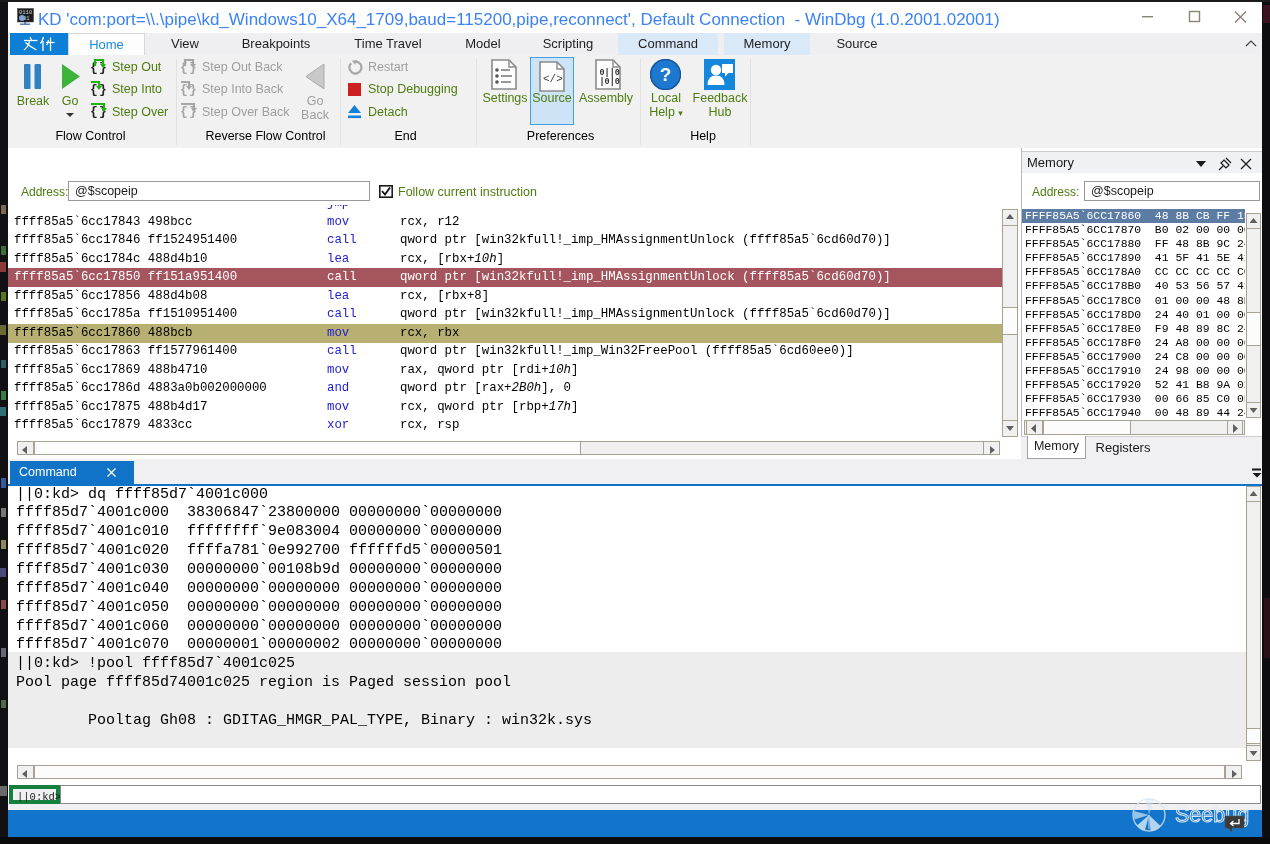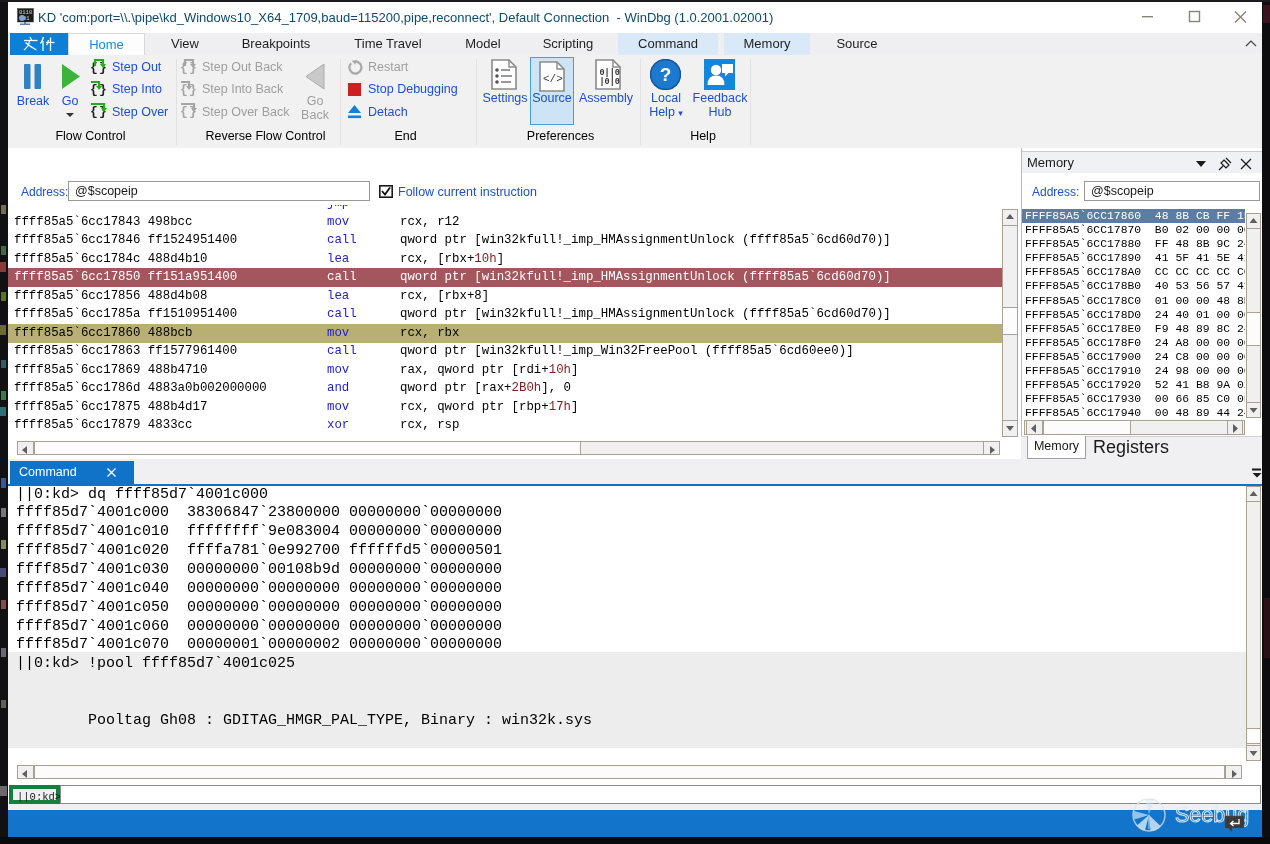--- a/index.html
+++ b/index.html
@@ -2,45 +2,45 @@
 <html><head>
 <meta charset="utf-8">
 <style>
 * { margin:0; padding:0; box-sizing:border-box; }
 html,body { width:1270px; height:844px; }
 body { position:relative; overflow:hidden; background:#0b0b0d; font-family:"Liberation Sans",sans-serif; }
 .abs { position:absolute; }
 #win { position:absolute; left:8px; top:2px; width:1254px; height:835px; background:#ffffff; }
 
 #titlebar { position:absolute; left:0; top:0; width:1254px; height:31px; background:#ffffff; }
-#title-text { position:absolute; left:30px; top:8px; font-size:13px; color:#0c4a6e; white-space:nowrap; letter-spacing:0px; }
+#title-text { position:absolute; left:30px; top:8px; font-size:17px; color:#3b82f6; white-space:nowrap; letter-spacing:0px; }
 .winbtn { position:absolute; top:0; width:34px; height:30px; color:#8b8373; }
 
 #tabrow { position:absolute; left:0; top:31px; width:1254px; height:22px; background:#efeef0; }
 .rtab { position:absolute; top:0; height:22px; line-height:22px; font-size:13px; color:#1f1f1f; text-align:center; }
 #tab-file { left:2px; width:58px; background:#0e7fd6; color:#ffffff; }
 #tab-home { left:60px; width:77px; background:#fdfdfd; border:1px solid #d8d8d8; border-bottom:none; color:#1a8bd8; }
 
 #ribbon { position:absolute; left:0; top:53px; width:1254px; height:95px; background:#f2f1f2; border-bottom:1px solid #d8d6d5; }
 .rsep { position:absolute; top:4px; width:1px; height:86px; background:#e2e0e1; }
 .glabel { position:absolute; top:74px; font-size:12.5px; color:#000000; text-align:center; white-space:nowrap; }
-.rlbl { position:absolute; font-size:12.5px; color:#1d4ed8; white-space:nowrap; }
+.rlbl { position:absolute; font-size:12.5px; color:#4d7c0f; white-space:nowrap; }
 .rlbl.dis { color:#9e9e9e; }
 .ctr { text-align:center; }
 
 #dockarea { position:absolute; left:0; top:146px; width:1254px; height:311px; background:#ffffff; }
 #disasm { position:absolute; left:0; top:0; width:1013px; height:311px; background:#ffffff; }
 #mem { position:absolute; left:1013px; top:0; width:241px; height:311px; background:#ffffff; border-left:1px solid #b9b9b9; }
 .ptitle { position:absolute; left:0; top:3px; right:0; height:22px; background:#f0f1f4; border-top:1px solid #cccccc; }
 .ptitle .t { position:absolute; left:5px; top:3px; font-size:13px; color:#1a1a1a; }
 .mono-d { font-family:"Liberation Mono",monospace; font-size:12.4px; white-space:pre; }
 .mono-m { font-family:"Liberation Mono",monospace; font-size:11.4px; white-space:pre; }
 .mono-c { font-family:"Liberation Mono",monospace; font-size:15px; white-space:pre; }
 .blue { color:#2222cc; }
-.grn { color:#7f1d1d; }
+.grn { color:#000000;font-style:italic; }
 .drow { position:absolute; left:0; width:994px; height:19px; }
 .drow .a { position:absolute; left:6px; top:2px; }
 .drow .m { position:absolute; left:319px; top:2px; }
 .drow .o { position:absolute; left:392px; top:2px; }
 .mrow { position:absolute; left:0px; width:223px; height:14px; overflow:hidden; }
 .mrow span { position:absolute; left:3px; top:1px; }
 
 .sb { position:absolute; background:#f1f0f1; border:1px solid #a9a192; }
 .sbtn { position:absolute; background:#f1f0f1; border:1px solid #a9a192; }
 .sthumb { position:absolute; background:#fcfcfc; border:1px solid #a9a192; }
@@ -319,21 +319,21 @@
       <div class="sbtn" style="left:4px;top:272px;width:17px;height:15px;"><svg width="15" height="13">
             <path d="M9 2 L4 6.5 L9 11 Z" fill="#606060"></path>
           </svg></div>
       <div class="sthumb" style="left:21px;top:272px;width:88px;height:15px;"></div>
       <div class="sbtn" style="left:205px;top:272px;width:16px;height:15px;"><svg width="14" height="13">
             <path d="M5 2 L10 6.5 L5 11 Z" fill="#606060"></path>
           </svg></div>
 
       <div class="abs" style="left:-1px;top:288px;width:241px;height:23px;background:#f0eff1;border-top:1px solid #d0d0d0;"></div>
       <div class="abs" style="left:5px;top:288px;width:59px;height:23px;background:#fff;border:1px solid #a0a0a0;border-top:none;font-size:12.5px;color:#1a1a1a;text-align:center;line-height:21px;">Memory</div>
-      <div class="abs" style="left:71px;top:288px;width:60px;height:23px;font-size:18px;color:#1a1a1a;text-align:center;line-height:23px;">Registers</div>
+      <div class="abs" style="left:71px;top:288px;width:60px;height:23px;font-size:13px;color:#1a1a1a;text-align:center;line-height:23px;">Registers</div>
     </div>
   </div>
   <div id="cmdpane">
     <div id="cmdtabs">
       <div id="cmdtab">
           <span style="position:absolute;left:9px;top:4px;">Command</span>
         <svg class="abs" style="left:96px;top:6px;" width="11" height="11">
             <path d="M1.5 1.5 L9.5 9.5 M9.5 1.5 L1.5 9.5" stroke="#ffffff" stroke-width="1.3"></path>
           </svg>
       </div>
@@ -348,20 +348,21 @@
       <div class="crow mono-c" style="top:0px;">||0:kd&gt; dq ffff85d7`4001c000</div>
       <div class="crow mono-c" style="top:18px;">ffff85d7`4001c000  38306847`23800000 00000000`00000000</div>
       <div class="crow mono-c" style="top:37px;">ffff85d7`4001c010  ffffffff`9e083004 00000000`00000000</div>
       <div class="crow mono-c" style="top:56px;">ffff85d7`4001c020  ffffa781`0e992700 ffffffd5`00000501</div>
       <div class="crow mono-c" style="top:75px;">ffff85d7`4001c030  00000000`00108b9d 00000000`00000000</div>
       <div class="crow mono-c" style="top:94px;">ffff85d7`4001c040  00000000`00000000 00000000`00000000</div>
       <div class="crow mono-c" style="top:113px;">ffff85d7`4001c050  00000000`00000000 00000000`00000000</div>
       <div class="crow mono-c" style="top:132px;">ffff85d7`4001c060  00000000`00000000 00000000`00000000</div>
       <div class="crow mono-c" style="top:150px;">ffff85d7`4001c070  00000001`00000002 00000000`00000000</div>
       <div class="crow mono-c" style="top:169px;">||0:kd&gt; !pool ffff85d7`4001c025</div>
+      <div class="crow mono-c" style="top:188px;">Pool page ffff85d74001c025 region is Paged session pool</div>
       <div class="crow mono-c" style="top:226px;">        Pooltag Gh08 : GDITAG_HMGR_PAL_TYPE, Binary : win32k.sys</div>
     </div>
 
     <div class="sb" style="left:1238px;top:27px;width:15px;height:275px;"></div>
     <div class="sbtn" style="left:1238px;top:27px;width:15px;height:16px;"><svg width="13" height="14">
           <path d="M6.5 4 L10.5 9 L2.5 9 Z" fill="#606060"></path>
         </svg></div>
     <div class="sthumb" style="left:1238px;top:269px;width:15px;height:16px;"></div>
     <div class="sbtn" style="left:1238px;top:286px;width:15px;height:16px;"><svg width="13" height="14">
           <path d="M2.5 5 L10.5 5 L6.5 10 Z" fill="#606060"></path>

